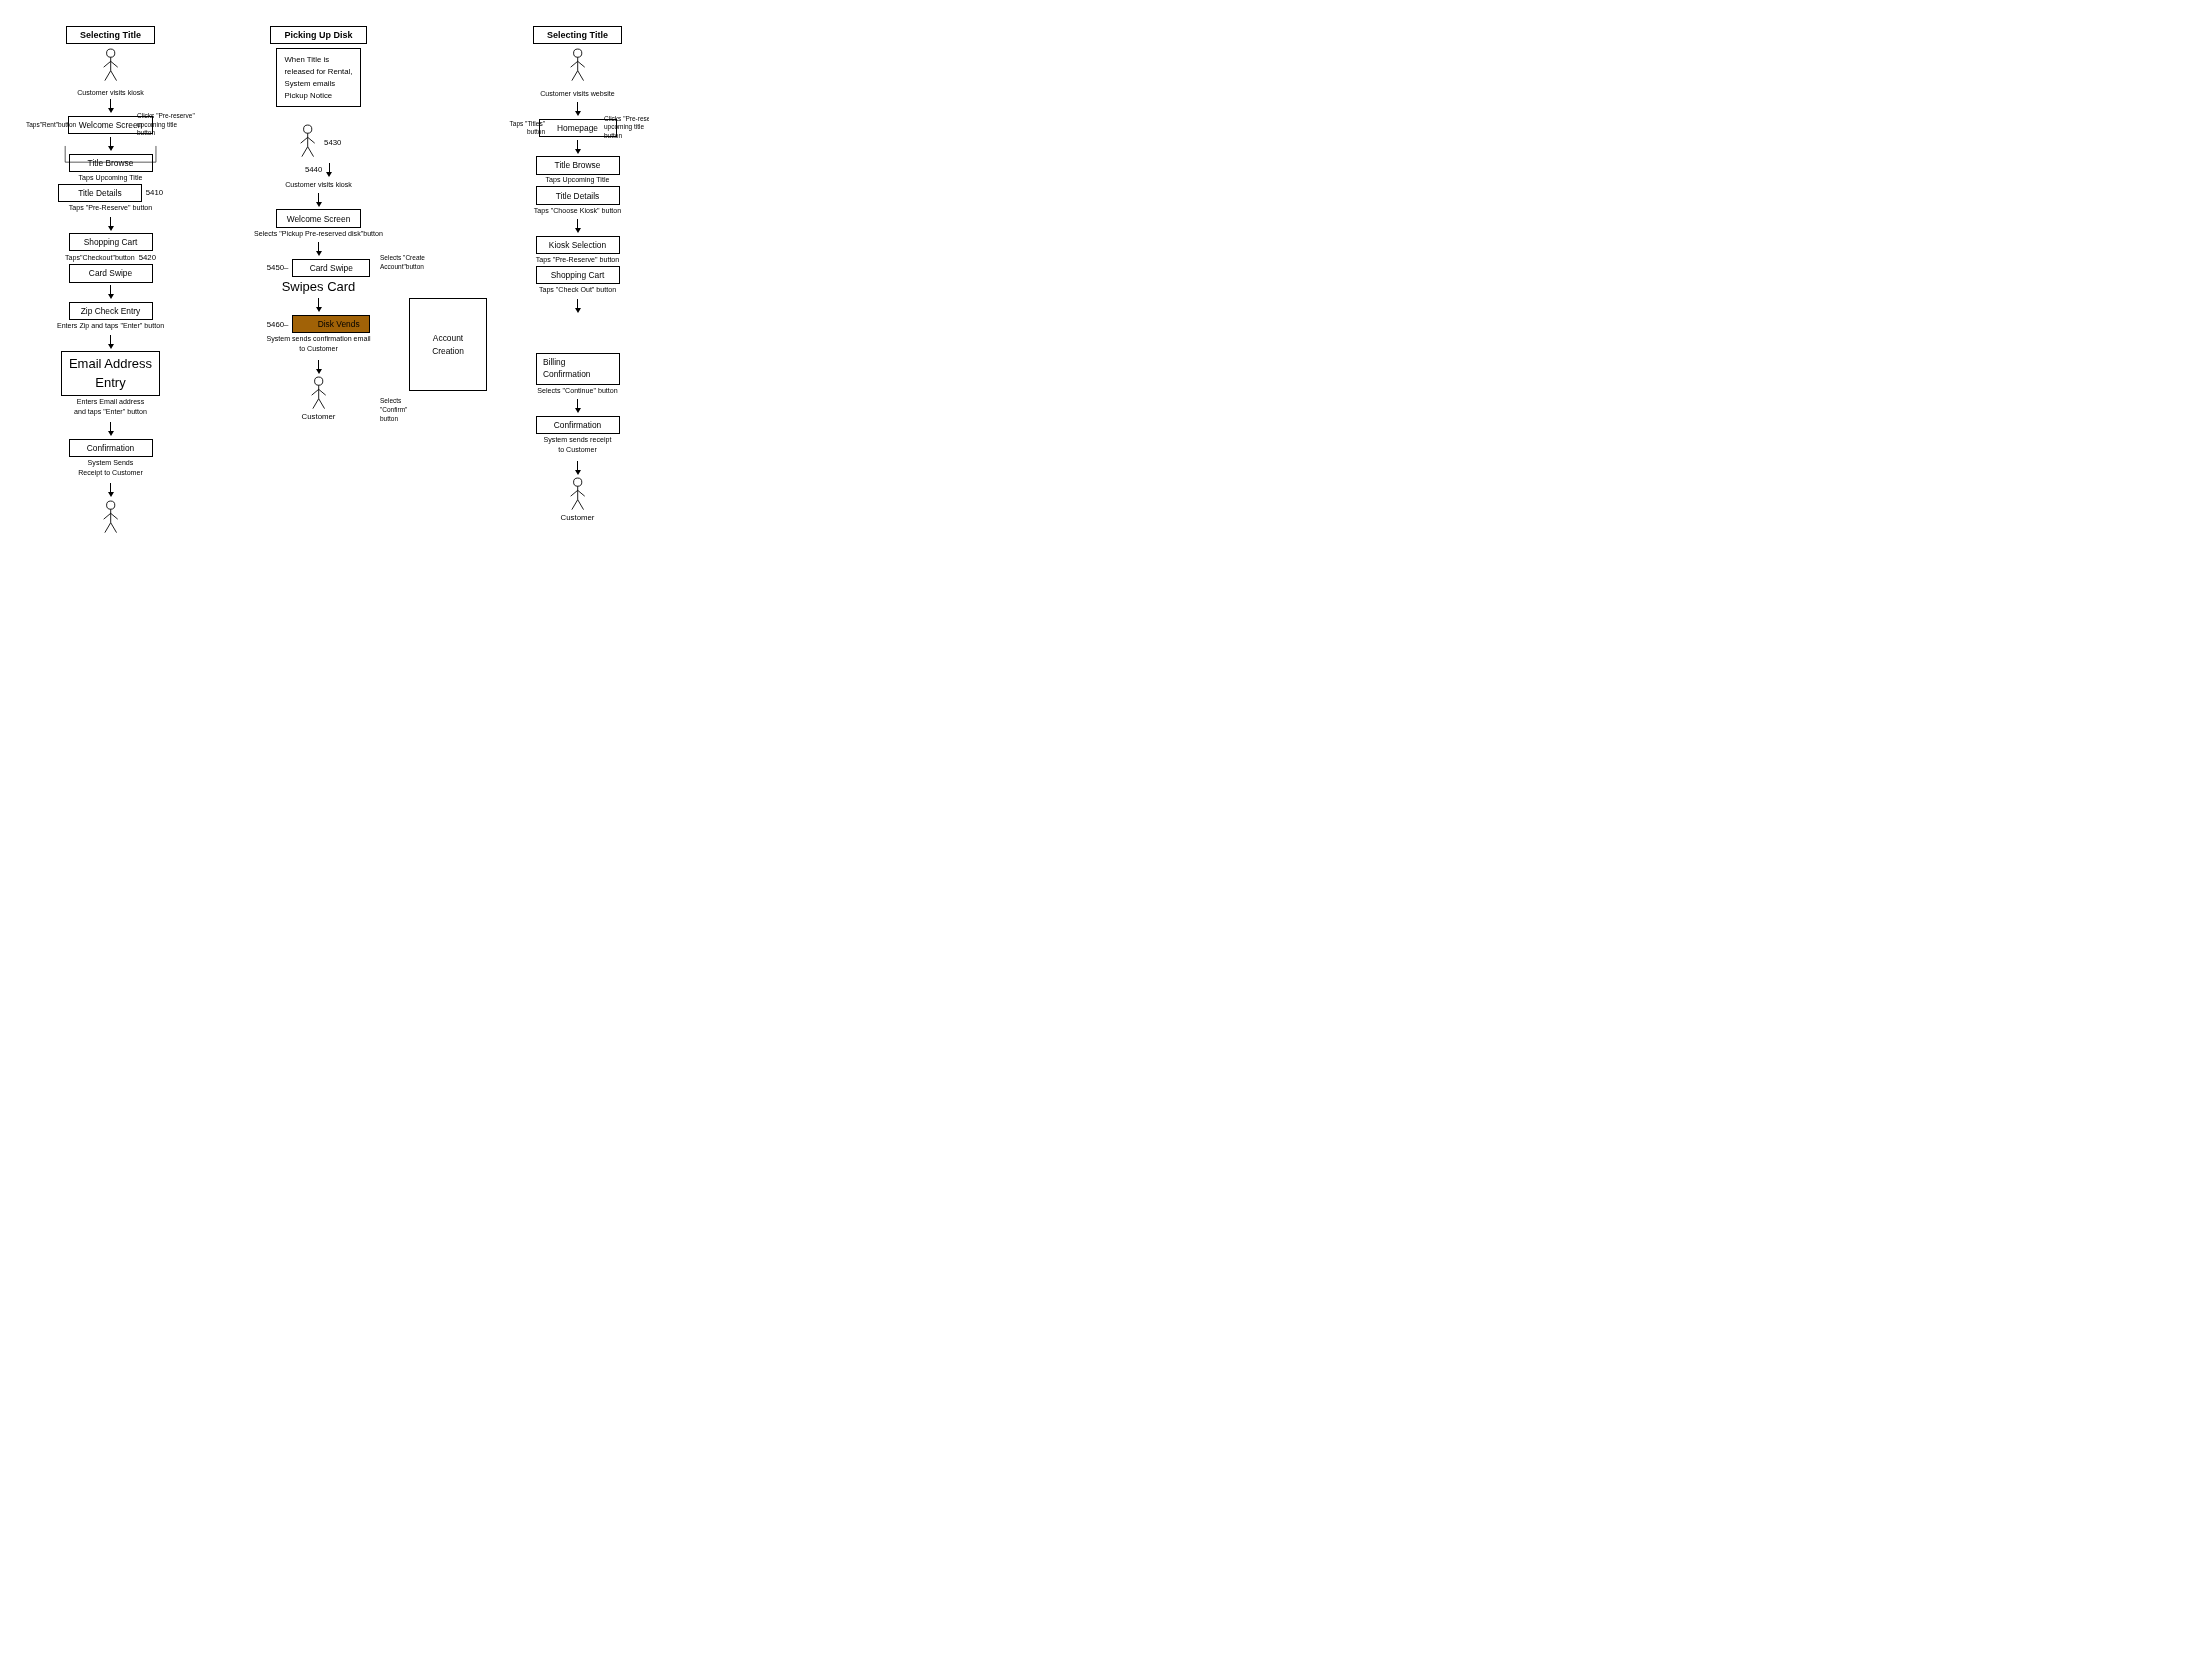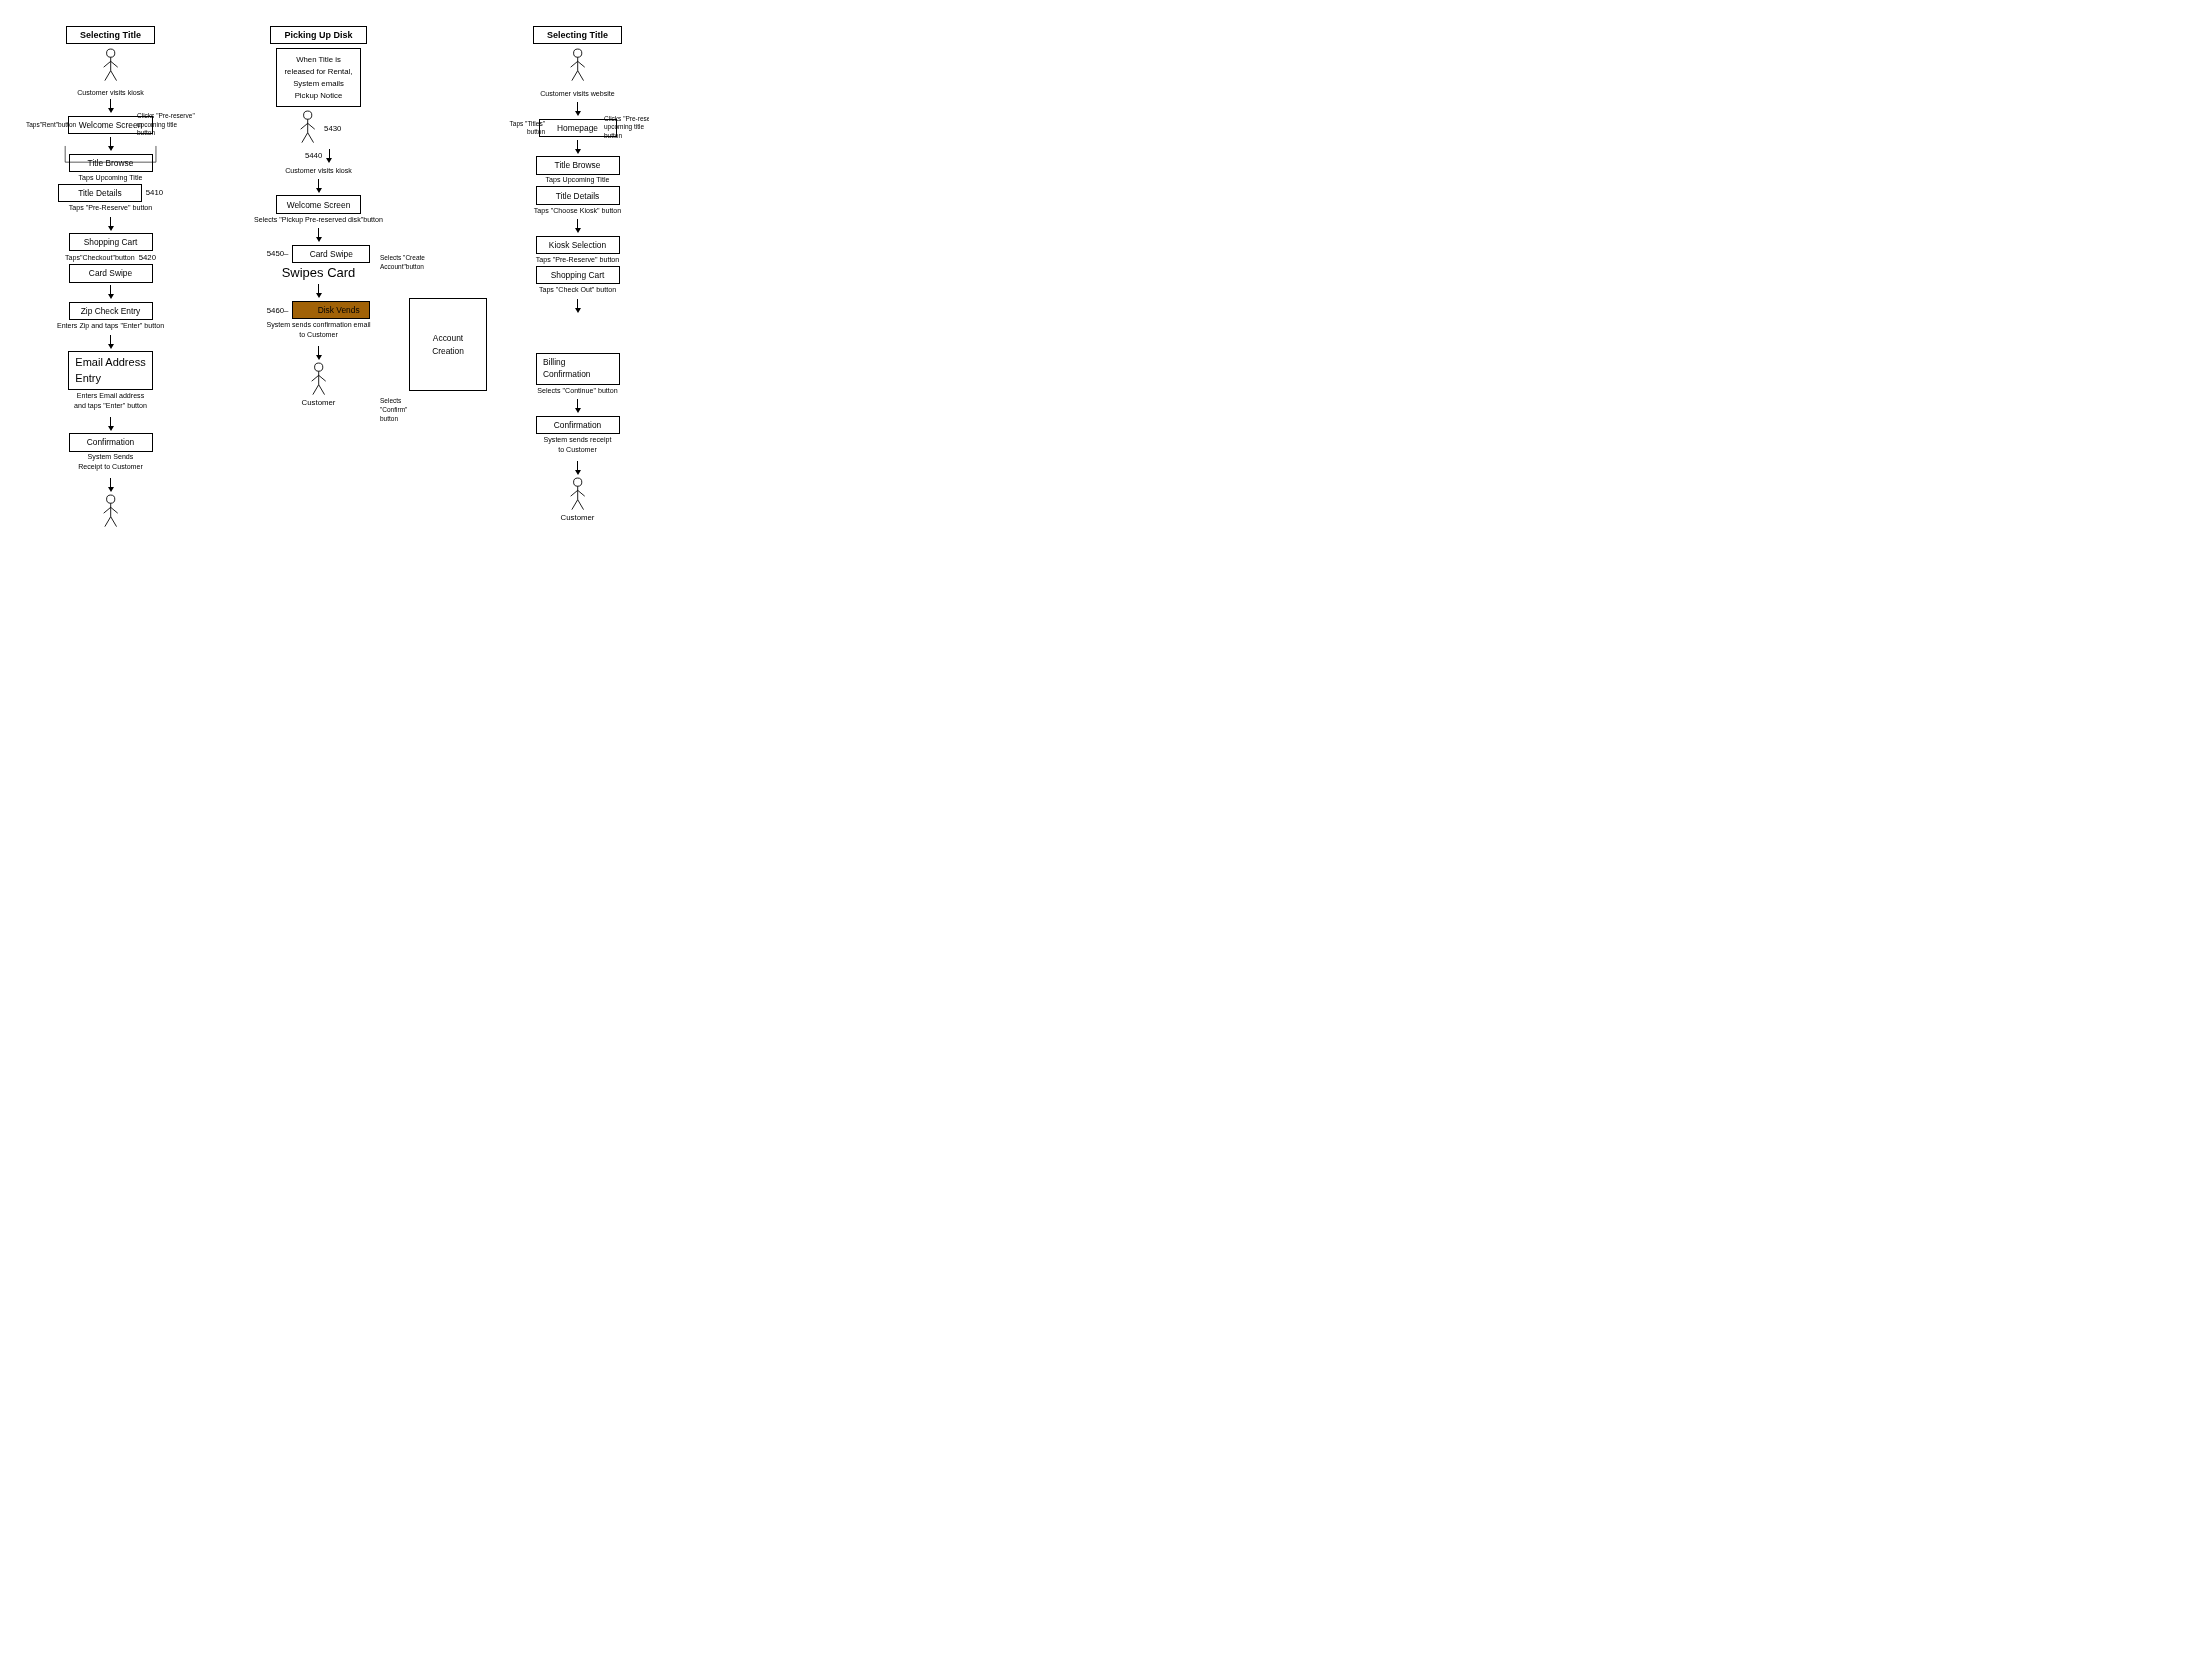--- a/index.html
+++ b/index.html
@@ -90,21 +90,21 @@
       </div>
 
       <div style="border:1.3px solid #000; padding:3.2px 9.7px; text-align:center; min-width:84px; font-size:8.4px; background:#fff;">Zip Check Entry</div>
       <span style="font-size:7.1px; margin:1.9px 0; text-align:center;">Enters Zip and taps  "Enter" button</span>
 
       <div style="display:flex;flex-direction:column;align-items:center;margin:2.6px 0;">
         <div style="width:0.6px;height:9px;background:#000;"></div>
         <div style="width:0;height:0;border-left:3.2px solid transparent;border-right:3.2px solid transparent;border-top:5.2px solid #000;"></div>
       </div>
 
-      <div style="border:1.3px solid #000; padding:3.2px 6.5px; text-align:left; min-width:84px; font-size:11px; background:#fff; line-height:1.4;">Email Address<br>Entry</div>
+      <div style="border:1.3px solid #000; padding:3.2px 6.5px; text-align:center; min-width:84px; font-size:13px; background:#fff; line-height:1.4;">Email Address<br>Entry</div>
       <span style="font-size:7.1px; margin:1.9px 0; text-align:center; line-height:1.4;">Enters Email address<br>and taps  "Enter" button</span>
 
       <div style="display:flex;flex-direction:column;align-items:center;margin:2.6px 0;">
         <div style="width:0.6px;height:9px;background:#000;"></div>
         <div style="width:0;height:0;border-left:3.2px solid transparent;border-right:3.2px solid transparent;border-top:5.2px solid #000;"></div>
       </div>
 
       <div style="border:1.3px solid #000; padding:3.2px 9.7px; text-align:center; min-width:84px; font-size:8.4px; background:#fff;">Confirmation</div>
       <span style="font-size:7.1px; margin:1.9px 0; text-align:center; line-height:1.4;">System Sends<br>Receipt to Customer</span>
 
@@ -125,21 +125,21 @@
       </div>
 
     </div>
 
     <div style="position:absolute; left:208px; top:0; width:169px; display:flex; flex-direction:column; align-items:center;">
 
       <div style="border:1.3px solid #000; font-weight:bold; padding:3.2px 13px; font-size:9px; text-align:center; margin-bottom:3.9px;">
         <span>Picking Up Disk</span>
       </div>
 
-      <div style="border:1.3px solid #000; padding:5.2px 7.8px; text-align:center; max-width:130px; font-size:7.8px; background:#fff; line-height:1.5; margin-bottom:3px;">
+      <div style="border:1.3px solid #000; padding:5.2px 7.8px; text-align:left; max-width:130px; font-size:7.8px; background:#fff; line-height:1.5; margin-bottom:17px;">
         When Title is<br>released for Rental,<br>System emails<br>Pickup Notice
       </div>
 
       <div style="display:flex; align-items:center; gap:5.2px;">
         <svg class="person" viewBox="0 0 40 60">
           <circle cx="20" cy="8" r="7" fill="none" stroke="#000" stroke-width="1.5"></circle>
           <line x1="20" y1="15" x2="20" y2="38" stroke="#000" stroke-width="1.5"></line>
           <line x1="20" y1="22" x2="8" y2="32" stroke="#000" stroke-width="1.5"></line>
           <line x1="20" y1="22" x2="32" y2="32" stroke="#000" stroke-width="1.5"></line>
           <line x1="20" y1="38" x2="10" y2="55" stroke="#000" stroke-width="1.5"></line>

